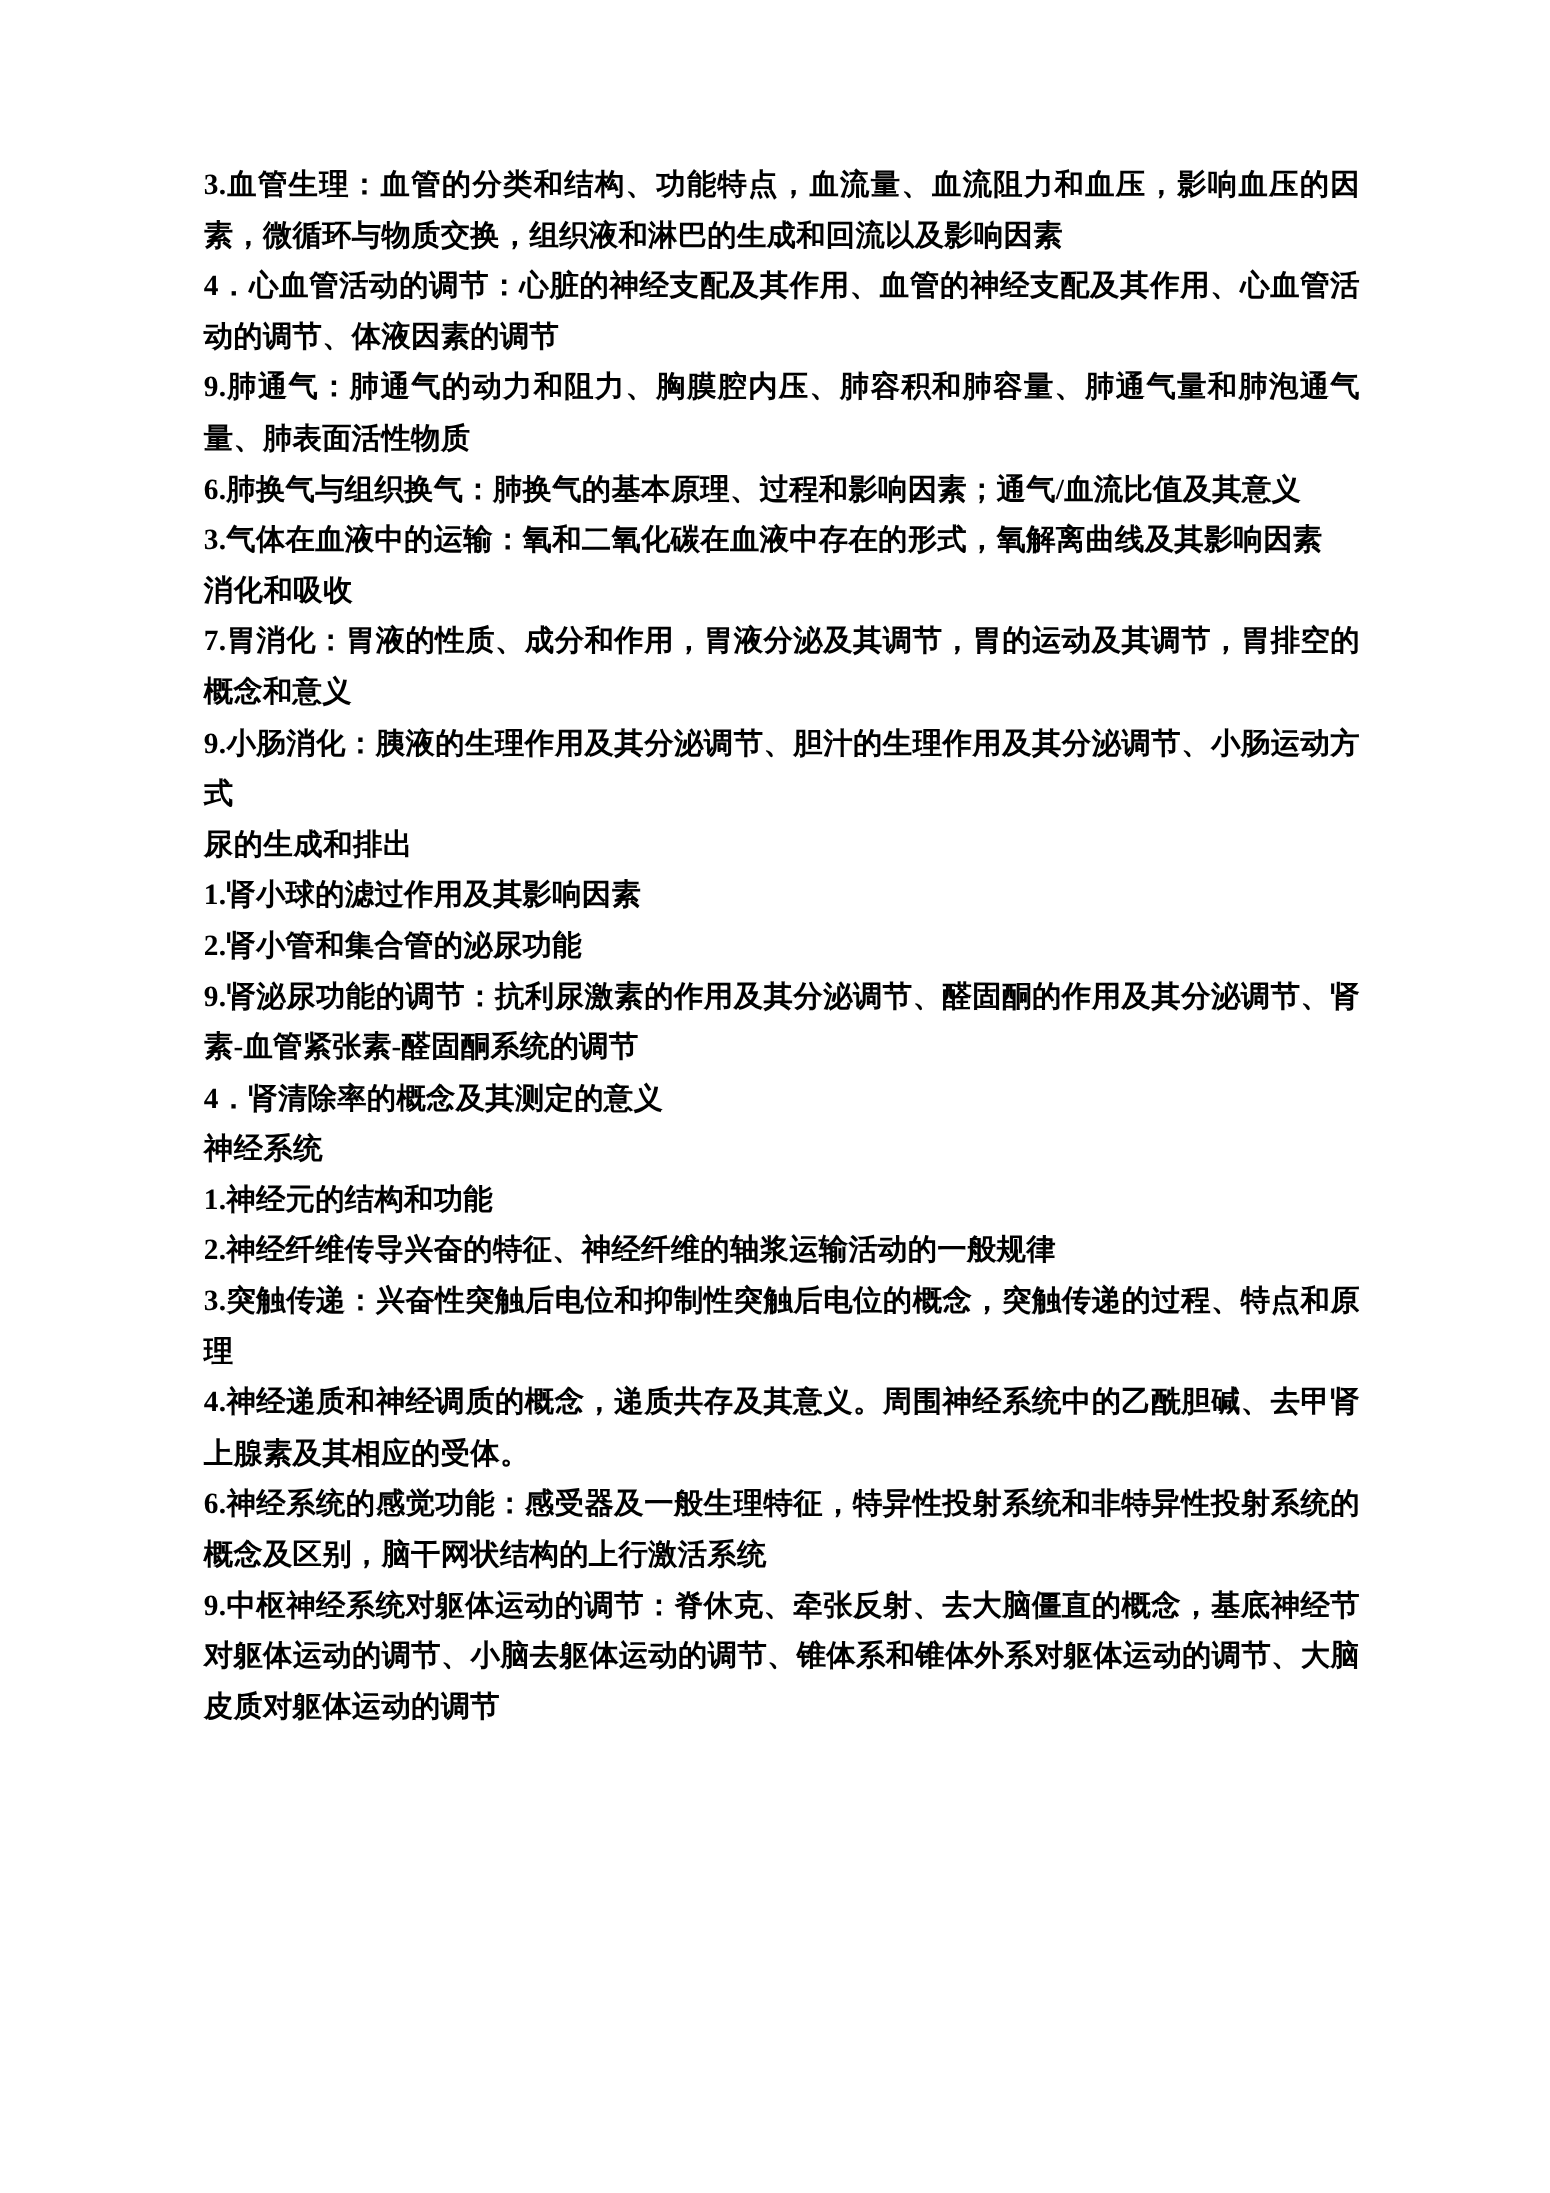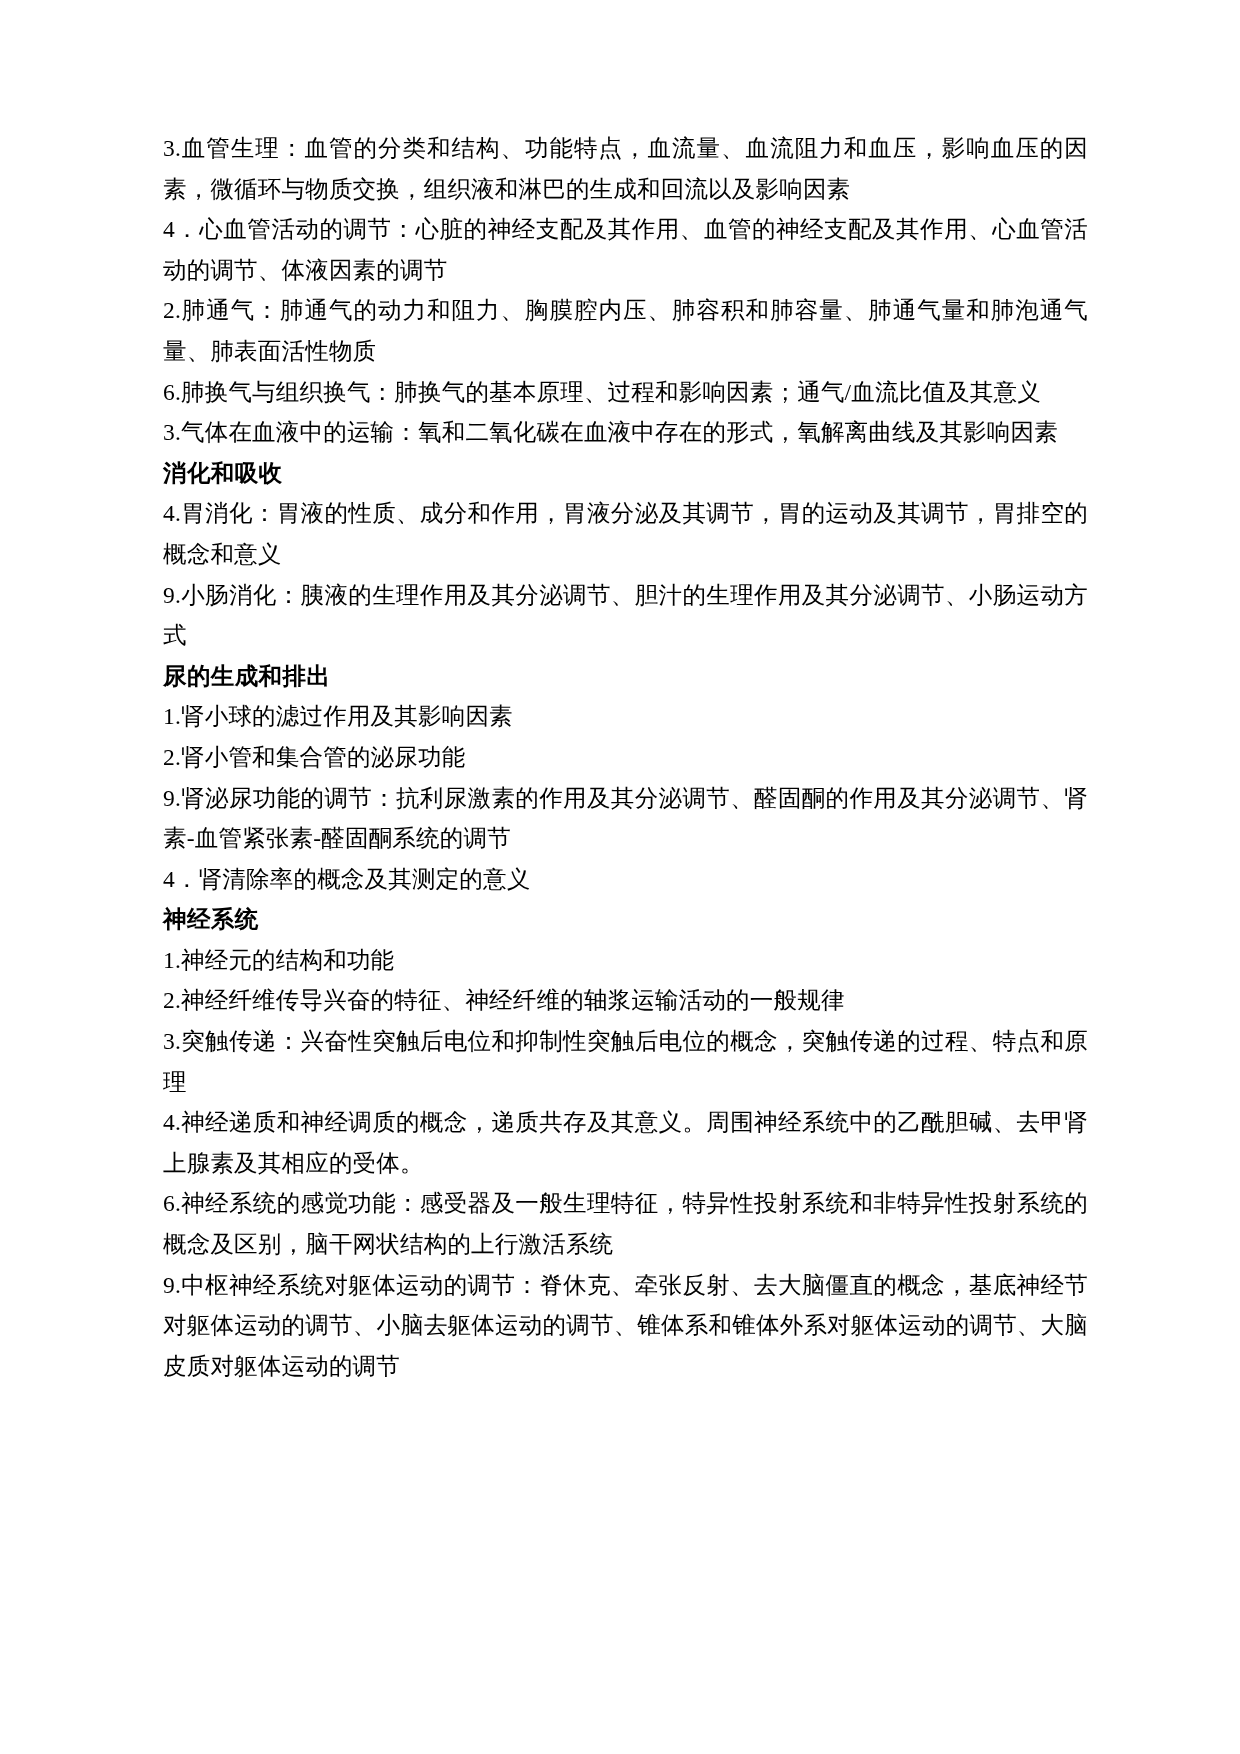--- a/index.html
+++ b/index.html
@@ -27,47 +27,47 @@
     top: 128px;
     width: 925px;
   }
   .para {
     font-size: 23.5px;
     line-height: 40.6px;
     text-align: justify;
     text-justify: inter-ideograph;
     margin: 0;
     letter-spacing: 0.2px;
-    font-weight: 400;
+    font-weight: 700;
     -webkit-font-smoothing: none;
   }
   .para.heading {
     font-weight: bold;
     letter-spacing: 0.4px;
   }
   
   .para, .para.heading {
     font-kerning: none;
   }
 </style>
 </head>
 <body>
 
 <div class="page">
   <div class="content">
 
     <p class="para">3.血管生理：血管的分类和结构、功能特点，血流量、血流阻力和血压，影响血压的因素，微循环与物质交换，组织液和淋巴的生成和回流以及影响因素</p>
     <p class="para">4．心血管活动的调节：心脏的神经支配及其作用、血管的神经支配及其作用、心血管活动的调节、体液因素的调节</p>
 
-    <p class="para">2.肺通气：肺通气的动力和阻力、胸膜腔内压、肺容积和肺容量、肺通气量和肺泡通气量、肺表面活性物质</p>
+    <p class="para">9.肺通气：肺通气的动力和阻力、胸膜腔内压、肺容积和肺容量、肺通气量和肺泡通气量、肺表面活性物质</p>
     <p class="para">6.肺换气与组织换气：肺换气的基本原理、过程和影响因素；通气/血流比值及其意义</p>
     <p class="para">3.气体在血液中的运输：氧和二氧化碳在血液中存在的形式，氧解离曲线及其影响因素</p>
 
     <p class="para heading">消化和吸收</p>
-    <p class="para">4.胃消化：胃液的性质、成分和作用，胃液分泌及其调节，胃的运动及其调节，胃排空的概念和意义</p>
+    <p class="para">7.胃消化：胃液的性质、成分和作用，胃液分泌及其调节，胃的运动及其调节，胃排空的概念和意义</p>
     <p class="para">9.小肠消化：胰液的生理作用及其分泌调节、胆汁的生理作用及其分泌调节、小肠运动方式</p>
 
     <p class="para heading">尿的生成和排出</p>
     <p class="para">1.肾小球的滤过作用及其影响因素</p>
     <p class="para">2.肾小管和集合管的泌尿功能</p>
     <p class="para">9.肾泌尿功能的调节：抗利尿激素的作用及其分泌调节、醛固酮的作用及其分泌调节、肾素-血管紧张素-醛固酮系统的调节</p>
     <p class="para">4．肾清除率的概念及其测定的意义</p>
 
     <p class="para heading">神经系统</p>
     <p class="para">1.神经元的结构和功能</p>

